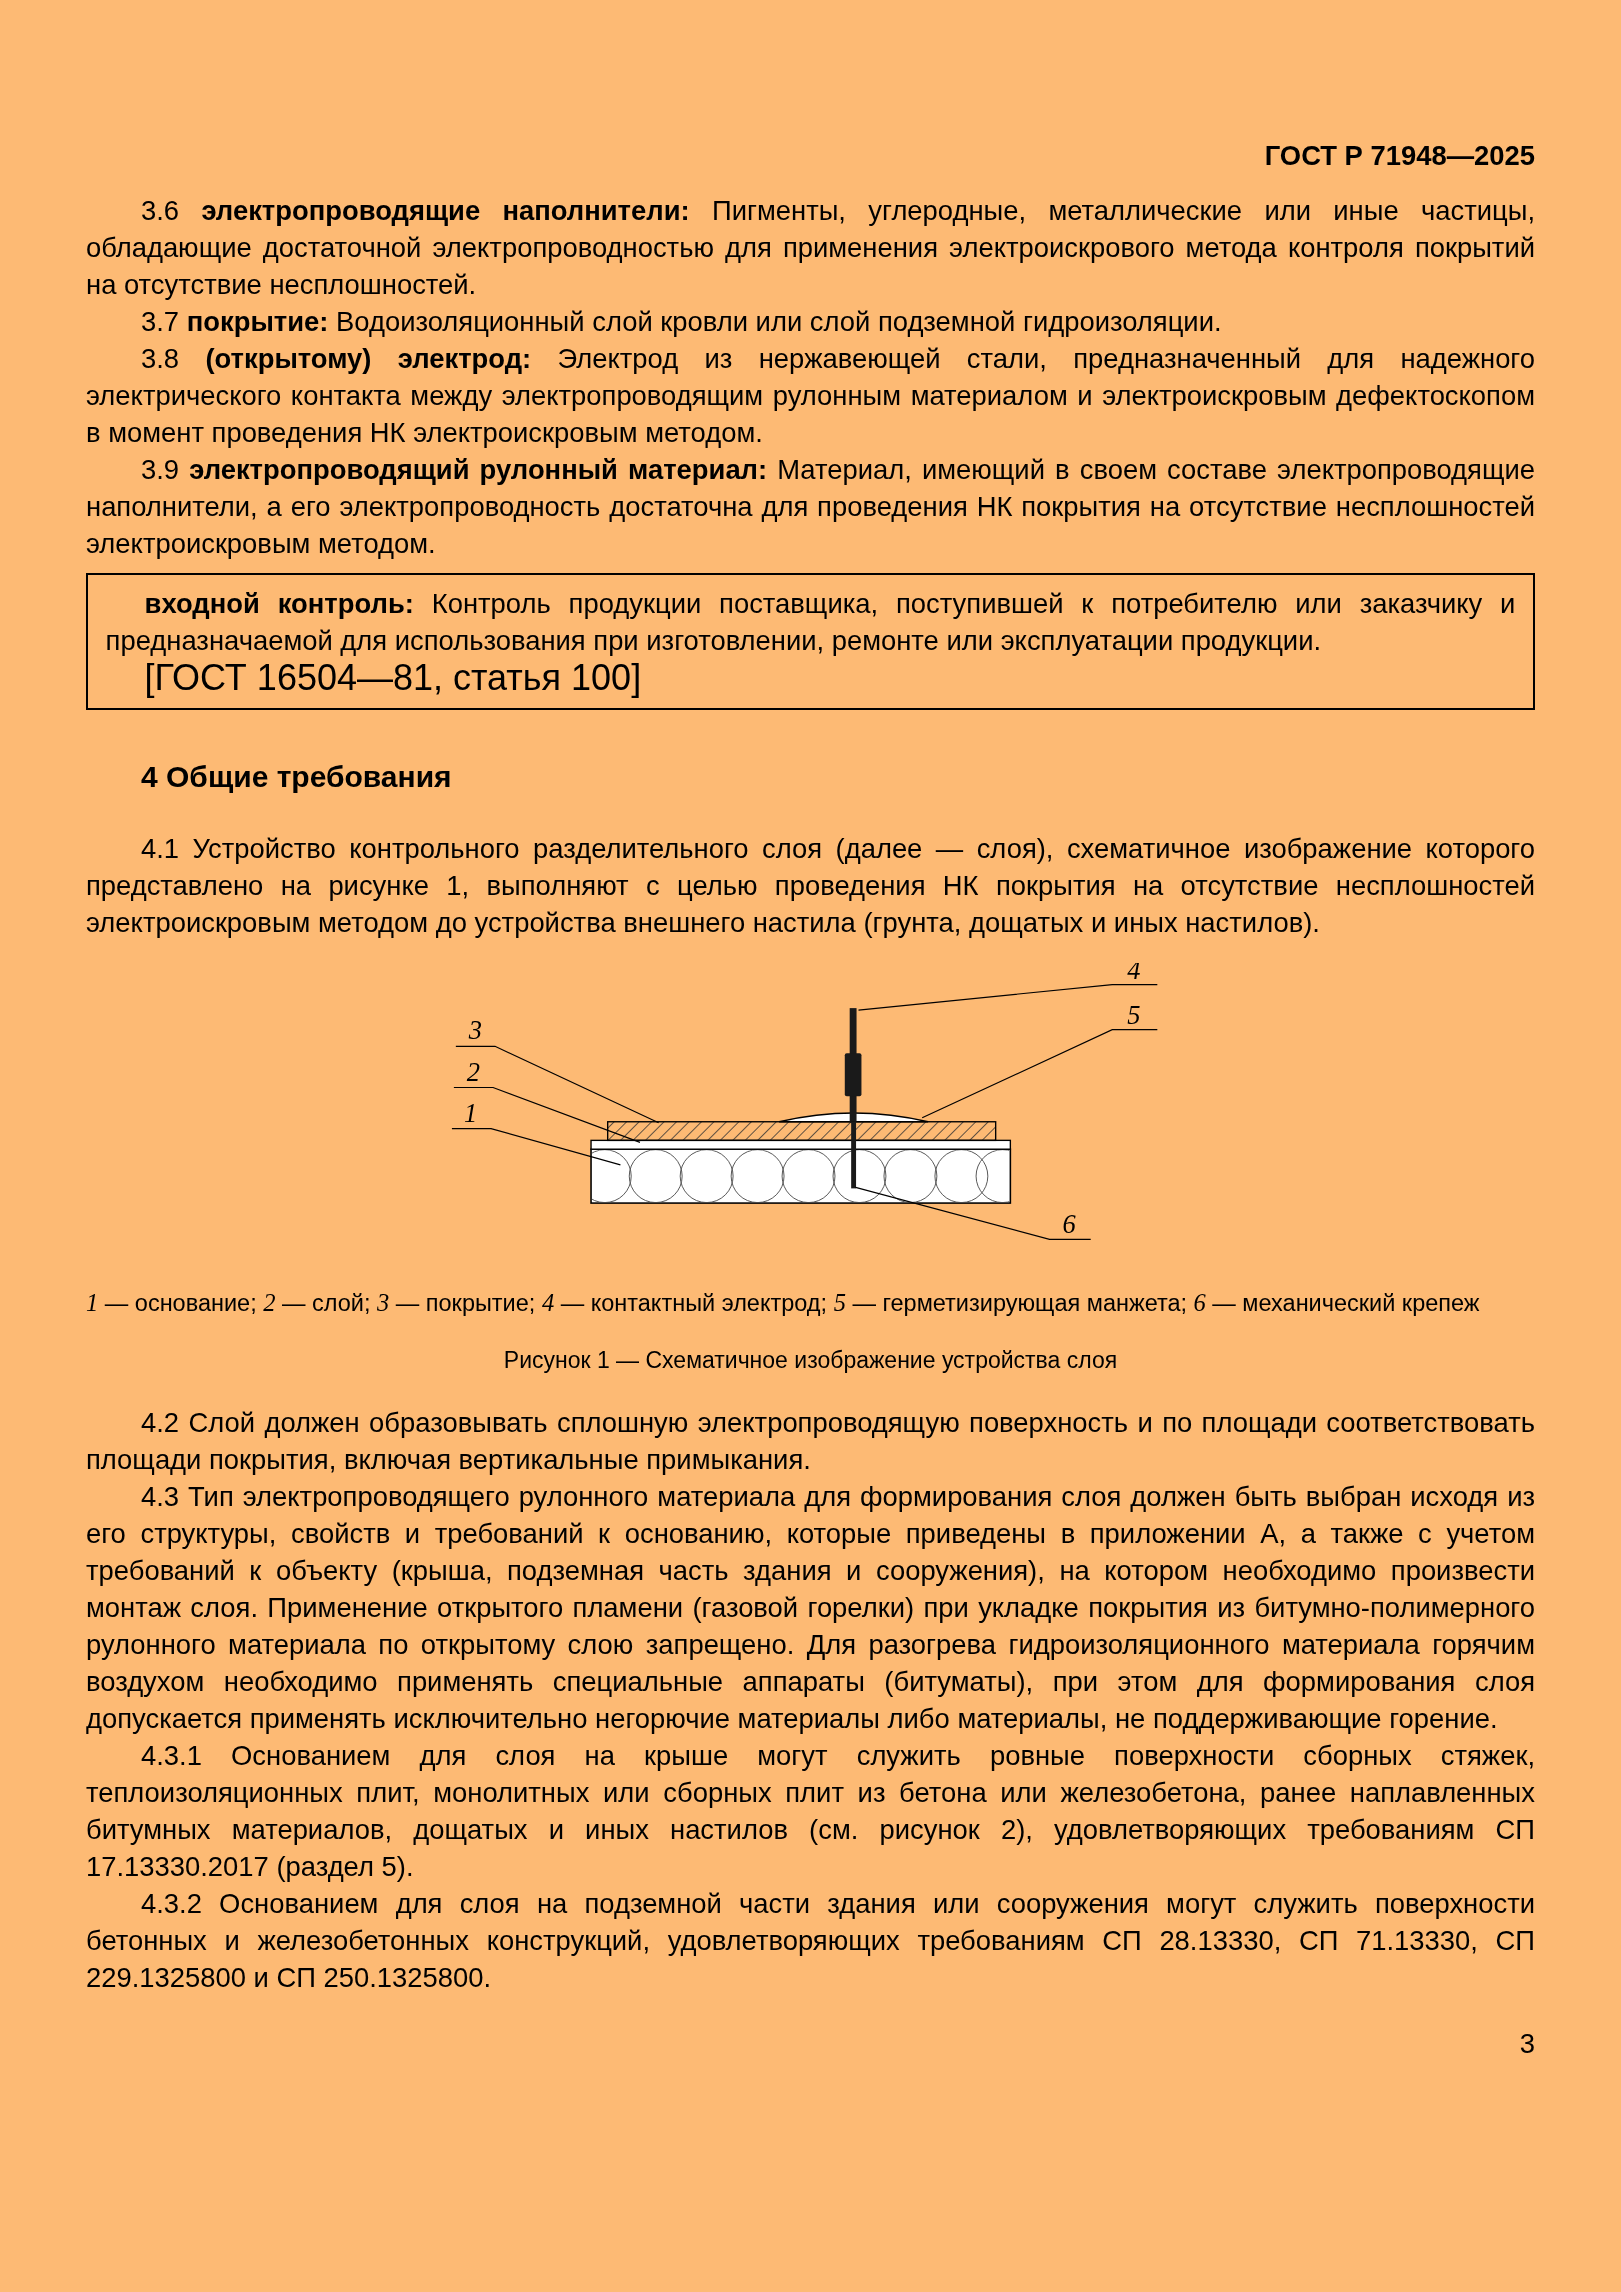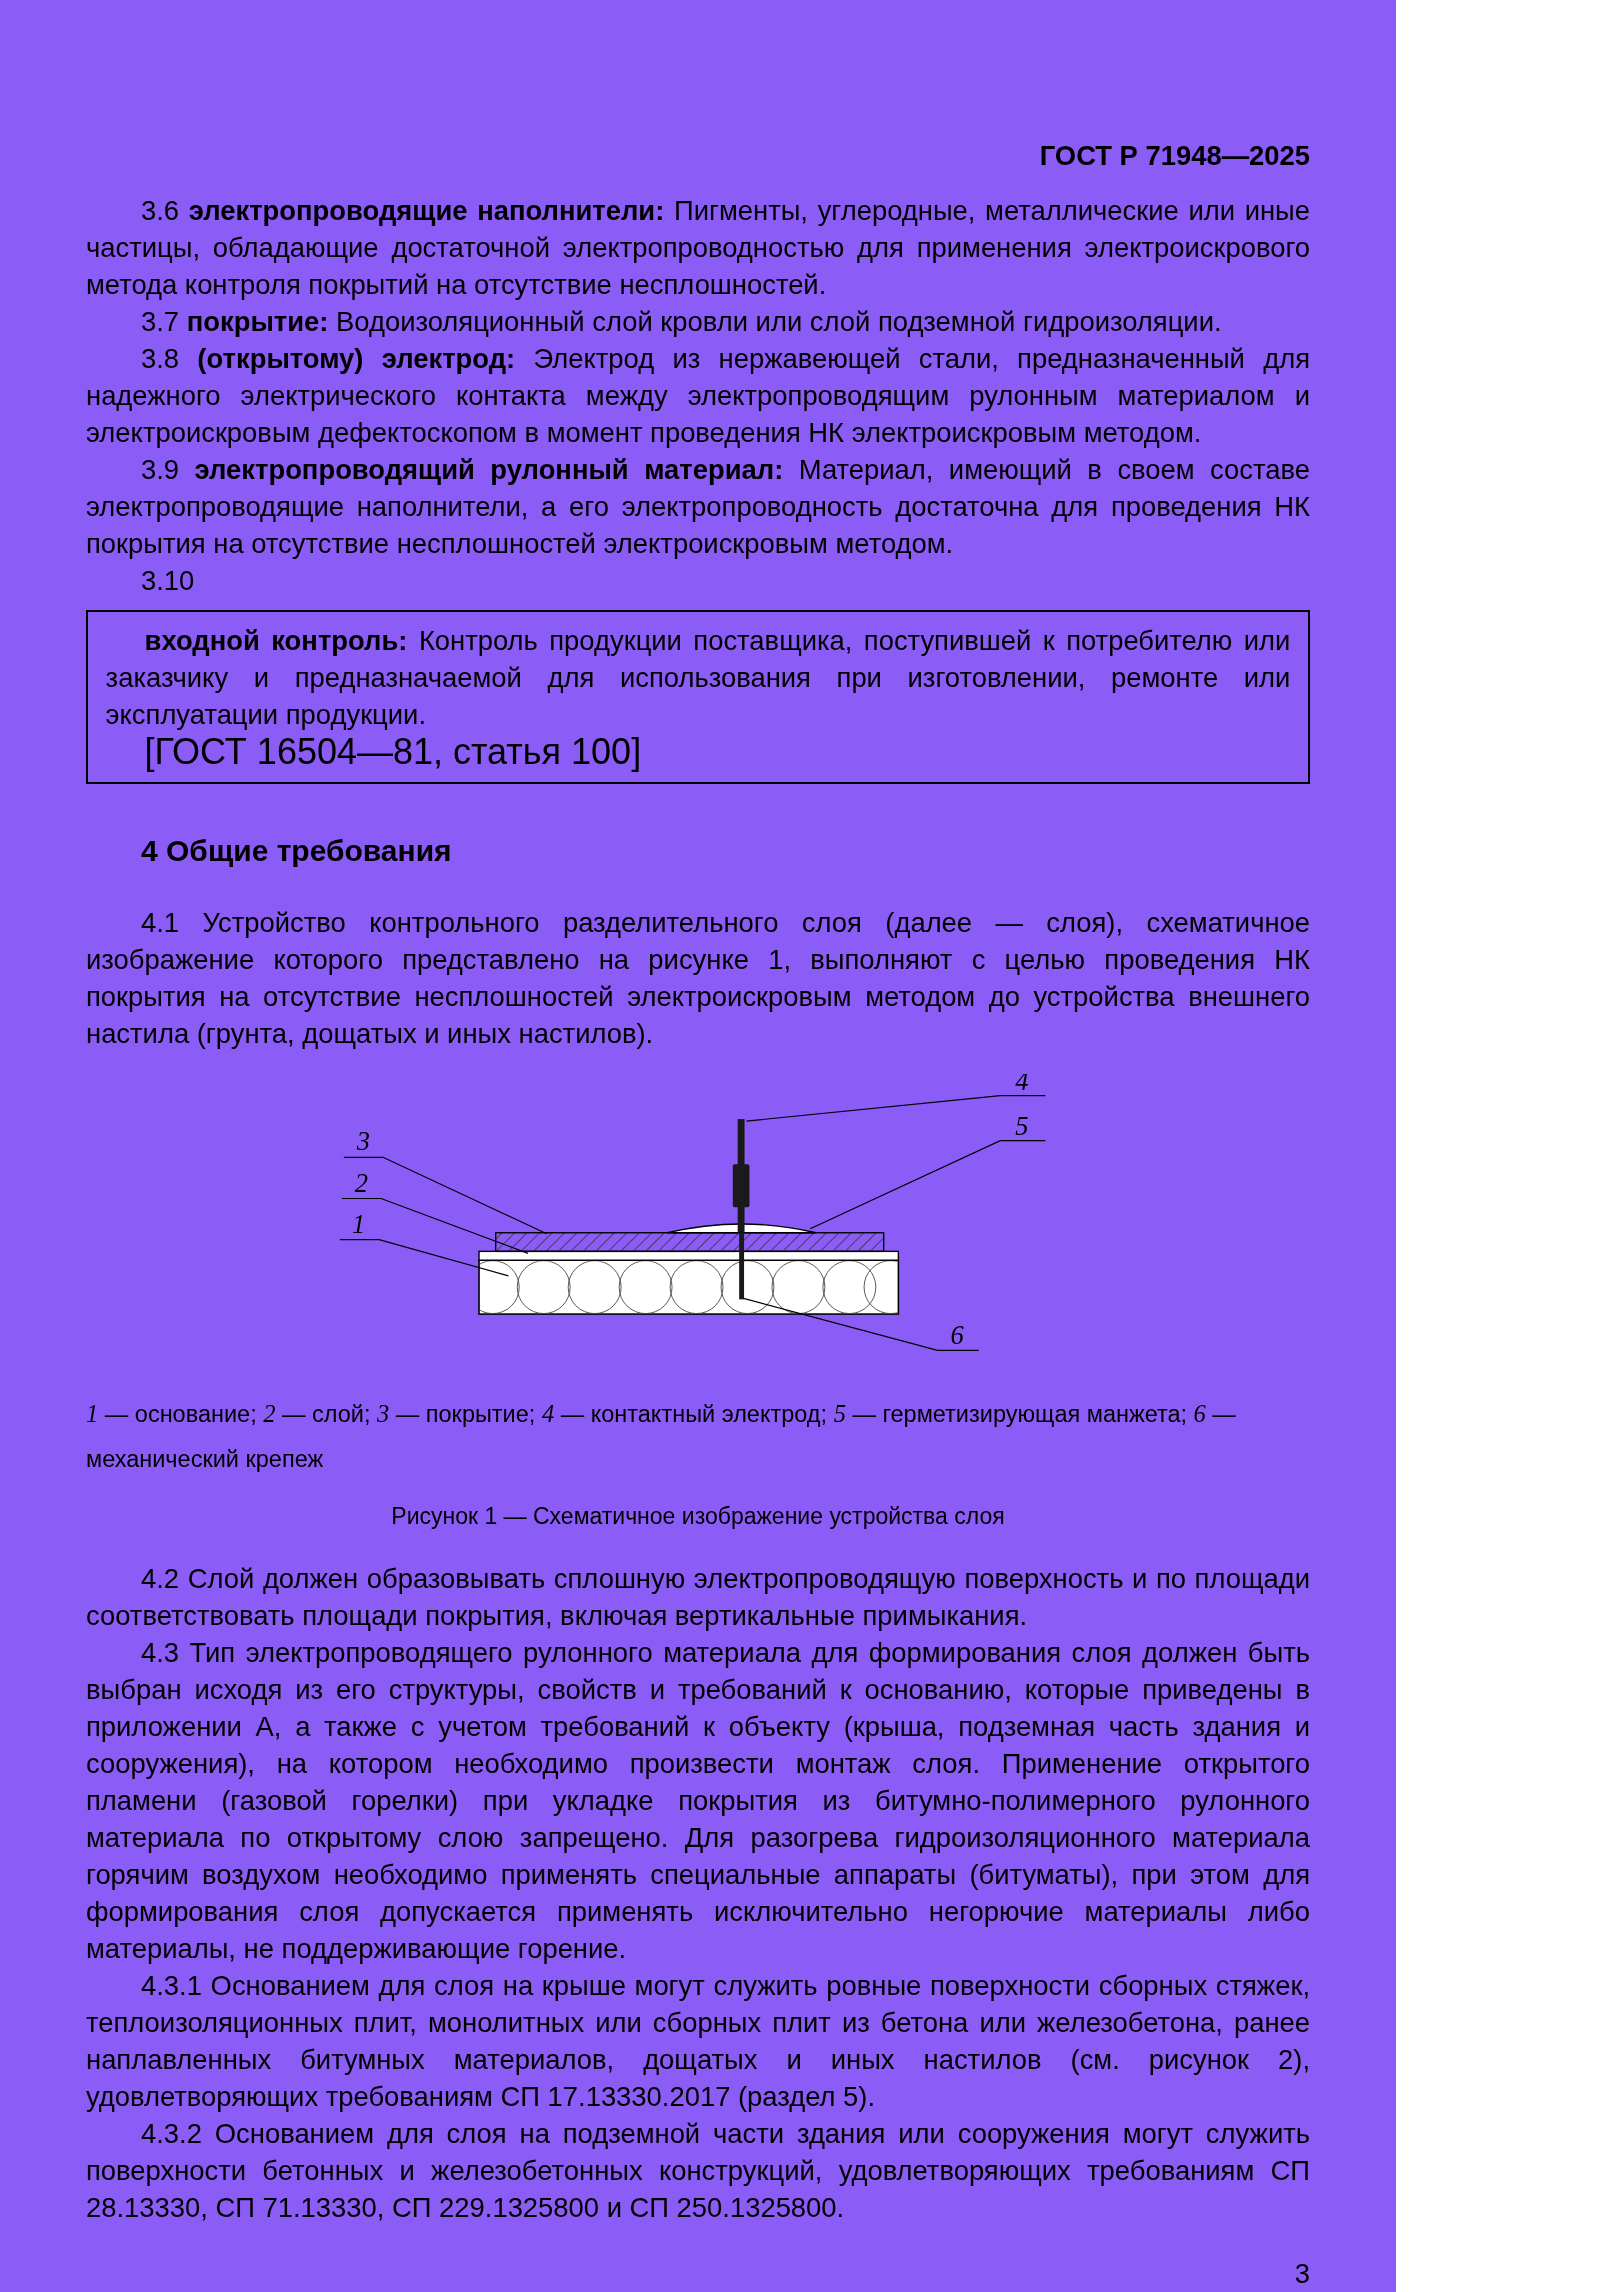--- a/index.html
+++ b/index.html
@@ -1,19 +1,19 @@
 <!DOCTYPE html>
 <html lang="ru"><head>
 <meta charset="utf-8">
 <style>
   * { margin:0; padding:0; box-sizing:border-box; }
   html,body { background:#ffffff; }
   .page {
-    width:1396px; height:2293px;
-    background:#8b5cf6; color:#000;
+    width:1621px; height:2293px;
+    background:#fdba74; color:#000;
     font-family:"Liberation Sans", sans-serif;
     position:relative; overflow:hidden;
   }
   .content { padding:137px 86px 0 86px; }
   .docnum {
     font-size:27.4px; font-weight:700; text-align:right;
     line-height:37px; margin-bottom:17.6px;
   }
   .para {
     font-size:27.4px; line-height:37px;
@@ -51,21 +51,20 @@
 
 <div class="page">
   <div class="content">
 
     <div class="docnum">ГОСТ Р 71948—2025</div>
 
     <div class="para"><span>3.6 </span><span class="bold">электропроводящие наполнители:</span><span> Пигменты, углеродные, металлические или иные частицы, обладающие достаточной электропроводностью для применения электроискрового метода контроля покрытий на отсутствие несплошностей.</span></div>
     <div class="para"><span>3.7 </span><span class="bold">покрытие:</span><span> Водоизоляционный слой кровли или слой подземной гидроизоляции.</span></div>
     <div class="para"><span>3.8 </span><span class="bold">(открытому) электрод:</span><span> Электрод из нержавеющей стали, предназначенный для надежного электрического контакта между электропроводящим рулонным материалом и электроискровым дефектоскопом в момент проведения НК электроискровым методом.</span></div>
     <div class="para"><span>3.9 </span><span class="bold">электропроводящий рулонный материал:</span><span> Материал, имеющий в своем составе электропроводящие наполнители, а его электропроводность достаточна для проведения НК покрытия на отсутствие несплошностей электроискровым методом.</span></div>
-    <div class="para"><span>3.10</span></div>
 
     <div class="quote">
       <div class="para"><span class="bold">входной контроль:</span><span> Контроль продукции поставщика, поступившей к потребителю или заказчику и предназначаемой для использования при изготовлении, ремонте или эксплуатации продукции.</span></div>
       <div class="source">[ГОСТ 16504—81, статья 100]</div>
     </div>
 
     <div class="section-heading">4 Общие требования</div>
 
     <div class="para">4.1 Устройство контрольного разделительного слоя (далее — слоя), схематичное изображение которого представлено на рисунке 1, выполняют с целью проведения НК покрытия на отсутствие несплошностей электроискровым методом до устройства внешнего настила (грунта, дощатых и иных настилов).</div>
 

